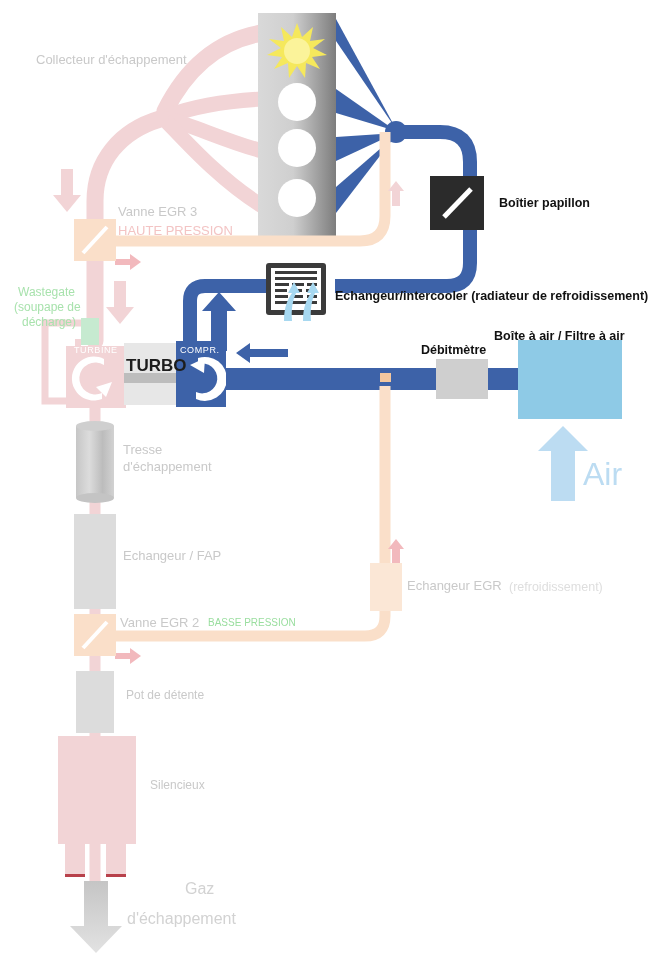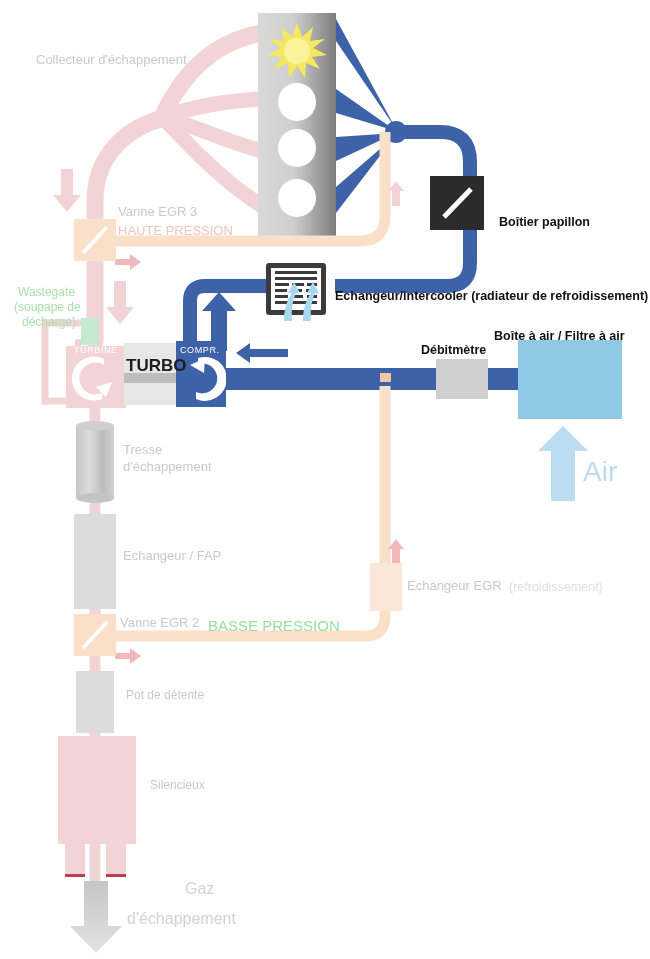--- a/index.html
+++ b/index.html
@@ -6,22 +6,22 @@
   body{width:650px;height:959px;position:relative;overflow:hidden;
        font-family:"Liberation Sans", sans-serif;}
   #stage{position:absolute;left:0;top:1px;width:600px;height:959px;}
   svg#diagram{position:absolute;left:0;top:0;width:650px;height:959px;}
   .lbl{position:absolute;white-space:nowrap;line-height:1.15;}
   .lbl-bold{font-weight:bold;color:#111111;font-size:12.5px;}
   .lbl-faint{color:#c9c9c9;font-size:13px;}
   .lbl-faint2{color:#c9c9c9;font-size:12px;}
   .lbl-pink{color:#f3c4c4;font-size:13px;}
   .lbl-green{color:#a8e2ad;font-size:12px;}
-  .lbl-green2{color:#9ade9f;font-size:15px;}
-  .lbl-air{color:#bcdcf2;font-size:28px;}
+  .lbl-green2{color:#9ade9f;font-size:10px;}
+  .lbl-air{color:#bcdcf2;font-size:32px;}
   .lbl-gaz{color:#d2d2d2;font-size:16px;text-align:center;}
   .lbl-vlight{color:#dedede;font-size:12.5px;}
 </style>
 </head>
 <body>
 
 <div id="stage">
 
 <svg id="diagram" viewBox="0 0 650 959">
   <defs>
@@ -220,21 +220,21 @@
   <g>
     <rect x="74" y="613" width="42" height="42" fill="#fadfc9"></rect>
     <line x1="83" y1="647" x2="107" y2="621" stroke="#ffffff" stroke-width="4"></line>
   </g>
 
 </svg>
 
 <div class="lbl lbl-faint" style="left:36px;top:52px;">Collecteur d'échappement</div>
 
 
-<div class="lbl lbl-bold" style="left:499px;top:195px;margin-top:19px;">Boîtier papillon</div>
+<div class="lbl lbl-bold" style="left:499px;top:195px;">Boîtier papillon</div>
 
 <div class="lbl lbl-faint" style="left:118px;top:204px;">Vanne EGR 3</div>
 <div class="lbl lbl-pink" style="left:118px;top:223px;">HAUTE PRESSION</div>
 
 <div class="lbl lbl-green" style="left:18px;top:285px;">Wastegate</div>
 <div class="lbl lbl-green" style="left:14px;top:300px;">(soupape de</div>
 <div class="lbl lbl-green" style="left:22px;top:315px;">décharge)</div>
 
 <div class="lbl lbl-bold" style="left:335px;top:288px;">Echangeur/intercooler (radiateur de refroidissement)</div>
 

